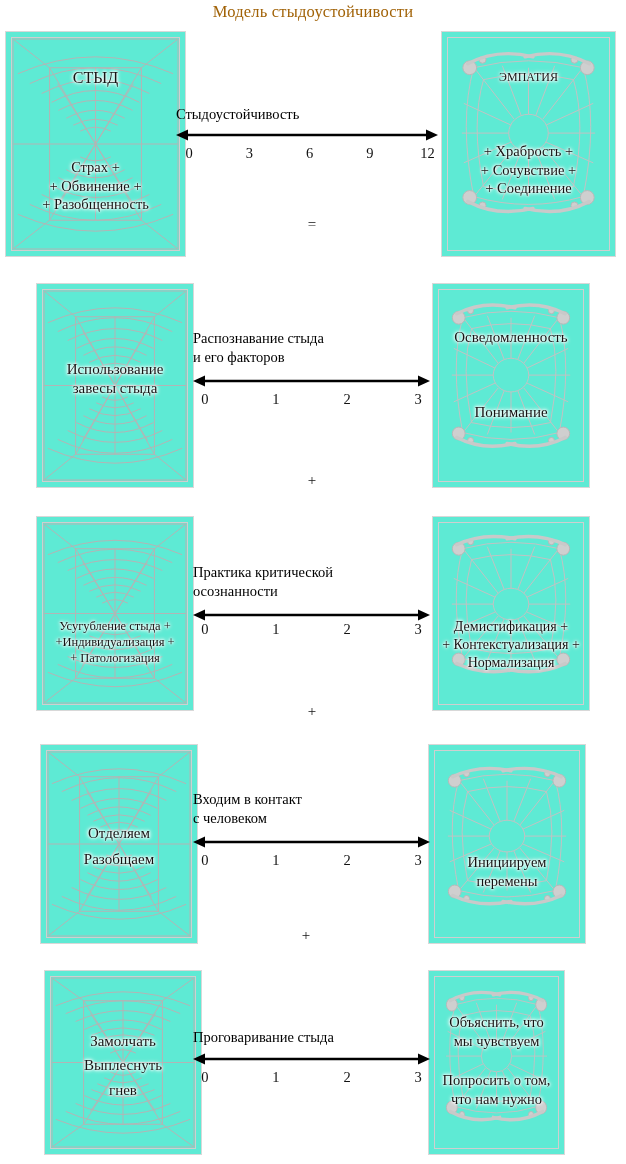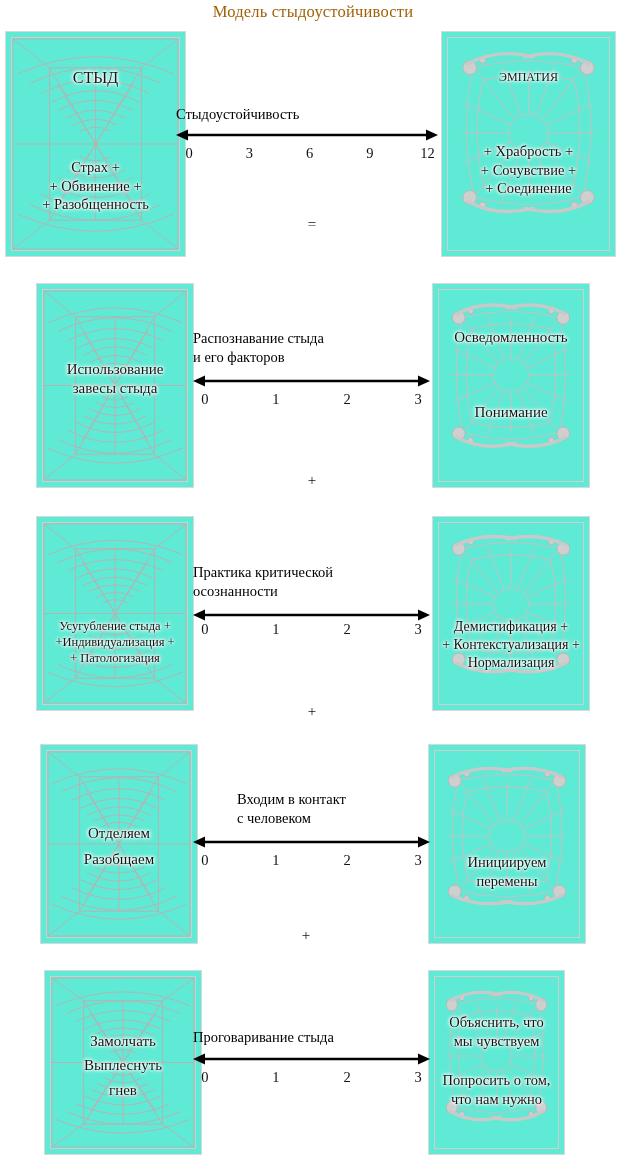--- a/index.html
+++ b/index.html
@@ -517,21 +517,21 @@
       <div class="ftext" style="top:40px;font-size:14.5px;">
       </div>
       <div class="ftext" style="top:102px;font-size:14.5px;">
         <div>Инициируем</div>
         <div>перемены</div>
       </div>
     </div>
   </div>
 
   <div class="arrowwrap" style="left:193px;top:790px;width:237px;">
-    <div class="arrowlabel" style="top:0px;padding-left:44px;">
+    <div class="arrowlabel" style="top:0px;">
       <div>Входим в контакт</div>
       <div>с человеком</div>
     </div>
     <div class="arrowline" style="top:45px;">
       <svg viewBox="0 0 237 14" preserveAspectRatio="none" width="100%" height="14">
         <line x1="8" y1="7" x2="229" y2="7" stroke="#000" stroke-width="2.6"></line>
         <polygon points="0,7 12,1.5 12,12.5" fill="#000"></polygon>
         <polygon points="237,7 225,1.5 225,12.5" fill="#000"></polygon>
       </svg>
     </div>

